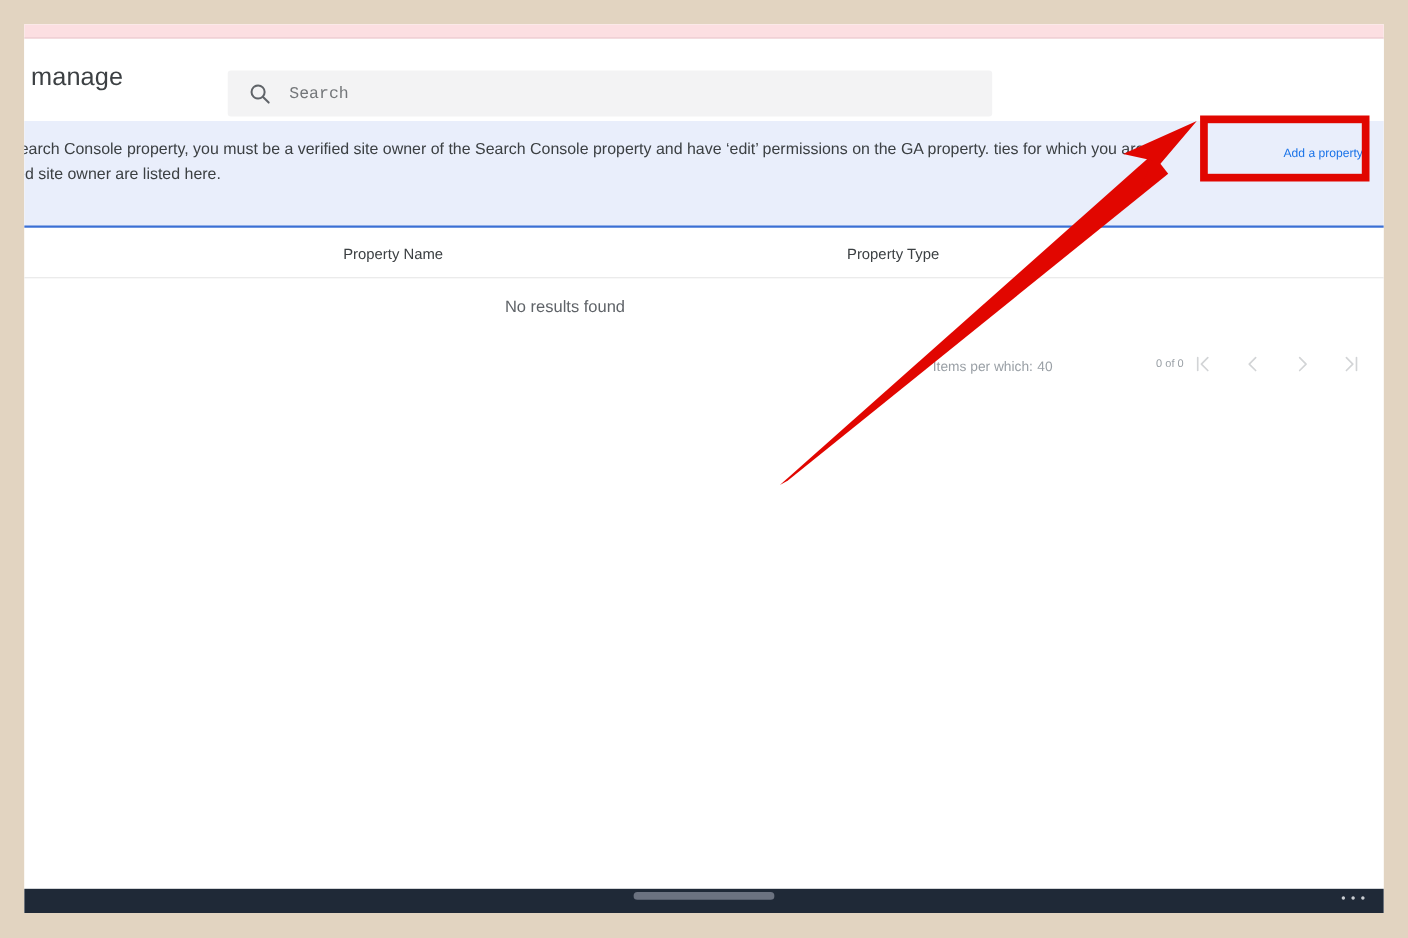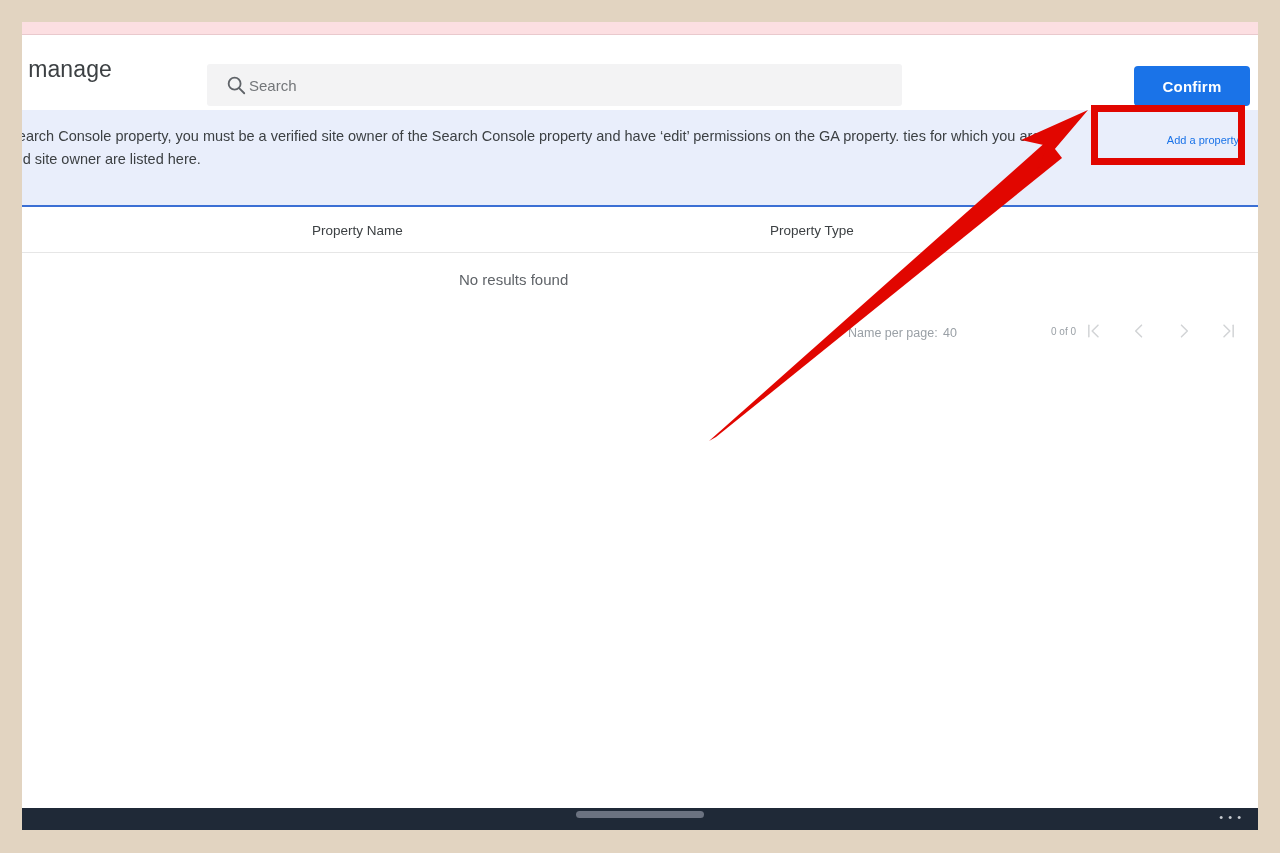--- a/index.html
+++ b/index.html
@@ -81,24 +81,24 @@
     margin-left: 18px;
     width: 22px;
     height: 22px;
     display: block;
     color: #5f6368;
   }
   #search-input {
     border: 0;
     outline: 0;
     background: transparent;
-    margin-left: 0;
+    margin-left: 14px;
     font-size: 15px;
     color: #8b5cf6;
-    font-family: Liberation Sans, sans-serif;
+    font-family: Liberation Mono, monospace;
     width: 560px;
     height: 24px;
   }
   #search-input::placeholder { color: #737679; opacity: 1; }
 
   #confirm-button {
     position: absolute;
     left: 1112px;
     top: 30px;
     width: 116px;
@@ -307,39 +307,38 @@
       <div id="search-box">
         <span>
           <svg id="search-icon" viewBox="0 0 24 24" fill="none" stroke="currentColor" stroke-width="2" stroke-linecap="round">
             <circle cx="10.5" cy="10.5" r="6.5"></circle>
             <line x1="15.4" y1="15.4" x2="21" y2="21"></line>
           </svg>
         </span>
         <input id="search-input" type="text" placeholder="Search" style="">
       </div>
 
-      <button id="confirm-button">Confirm</button>
     </div>
 
     <div id="info-banner">
       <div id="banner-text">o a Search Console property, you must be a verified site owner of the Search Console property and have ‘edit’ permissions on the GA property. ties for which you are a verified site owner are listed here.</div>
       <a id="add-property-link" href="#">Add a property</a>
     </div>
 
     <div id="empty-row">
       <div id="no-results">No results found</div>
     </div>
 
     <div id="table-head">
       <div class="col-head" id="col-property-name">Property Name</div>
       <div class="col-head" id="col-property-type">Property Type</div>
     </div>
 
     <div id="paginator">
-      <div id="items-per-page-label">Name per page:</div>
+      <div id="items-per-page-label">Items per which:</div>
       <div id="items-per-page-value">40</div>
       <div id="range-label">0 of 0</div>
 
       <button class="page-btn" id="btn-first">
         <span>
           <svg width="20" height="20" viewBox="0 0 24 24" fill="none" stroke="currentColor" stroke-width="1.8" stroke-linecap="round" stroke-linejoin="round">
             <line x1="7" y1="5" x2="7" y2="19"></line>
             <polyline points="18,5 11,12 18,19"></polyline>
           </svg>
         </span>

